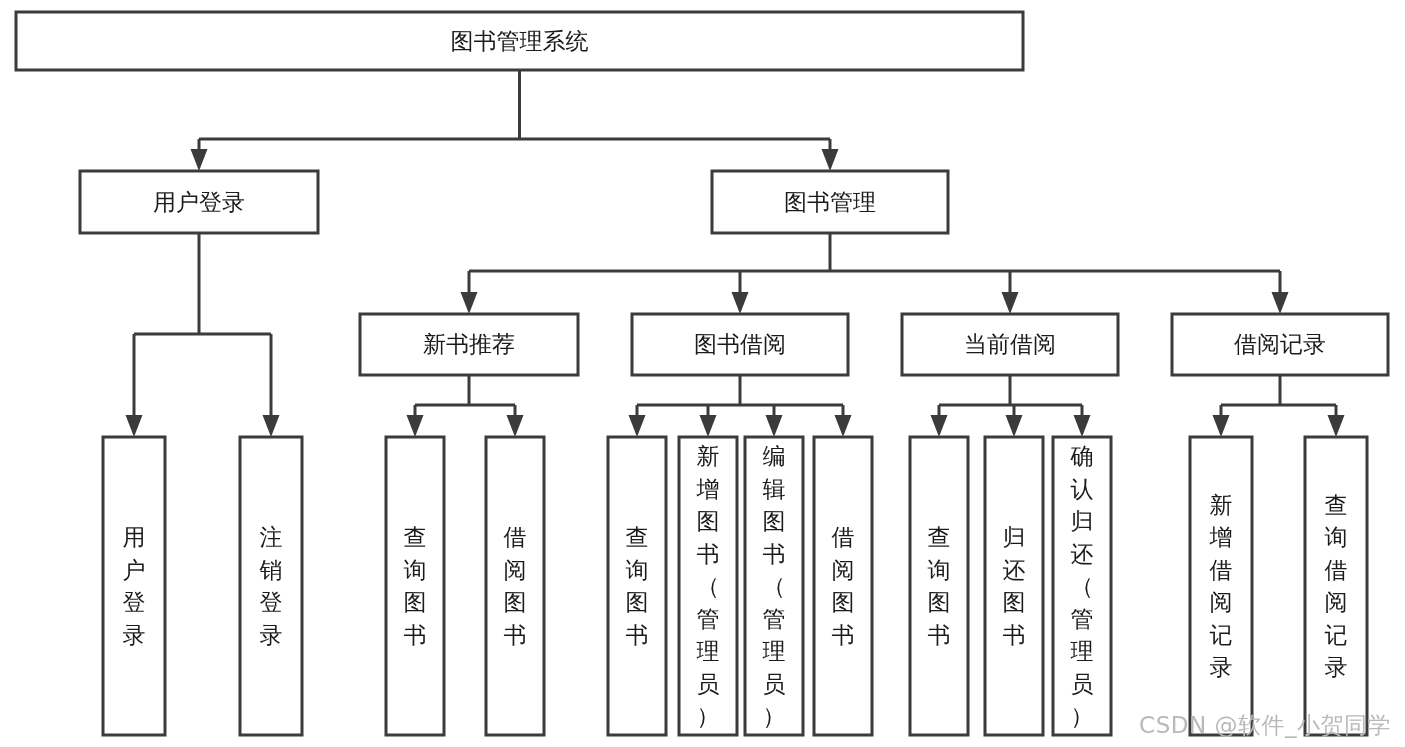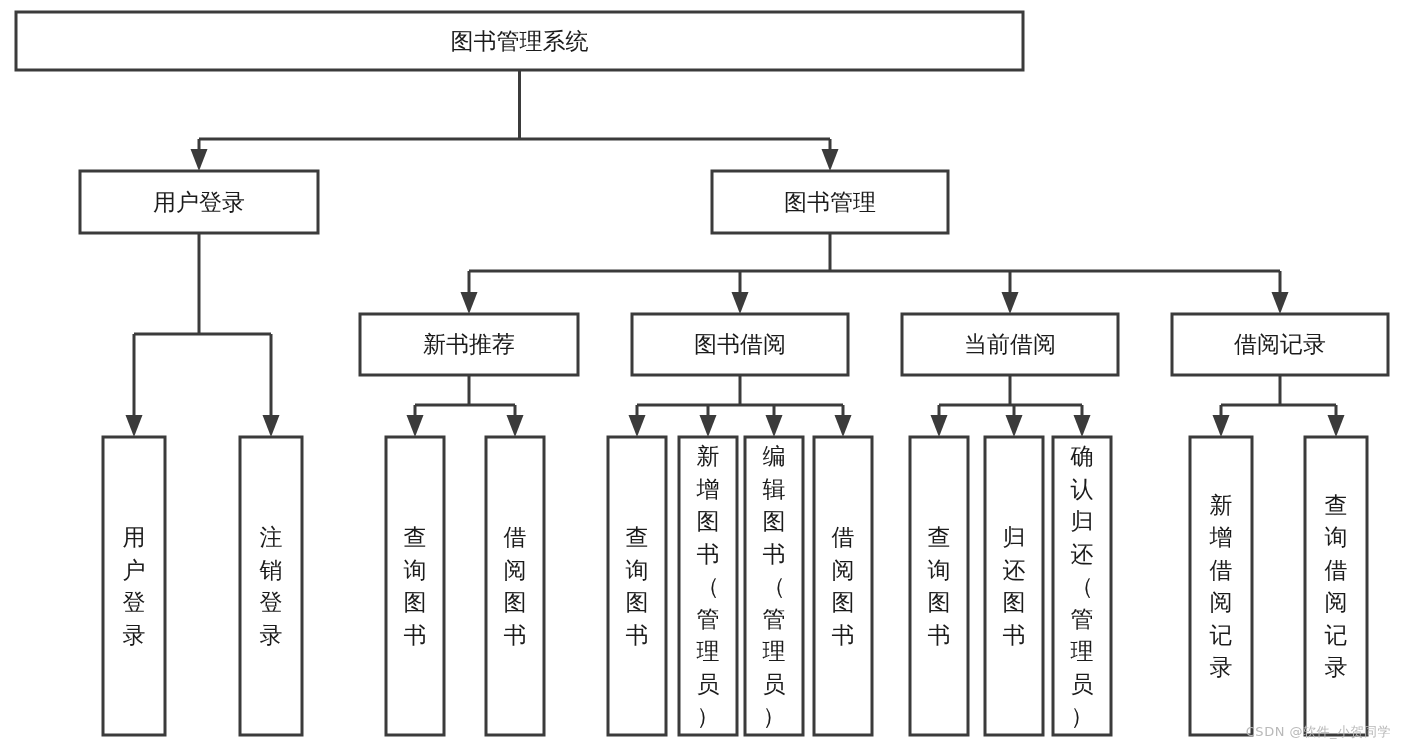--- a/index.html
+++ b/index.html
@@ -37,21 +37,21 @@
     fill:none;
     stroke-linecap:butt;
   }
   .arrow-head{fill:#3b3b3b;}
 
   .watermark{
     position:absolute;
     right:14px;
     bottom:6px;
     font-family:"DejaVu Sans","Liberation Sans",sans-serif;
-    font-size:13px;
+    font-size:23px;
     color:#b9b9b9;
     letter-spacing:0.5px;
     white-space:nowrap;
     user-select:none;
     margin-top:48px;
   }
 </style>
 </head>
 <body>
 

